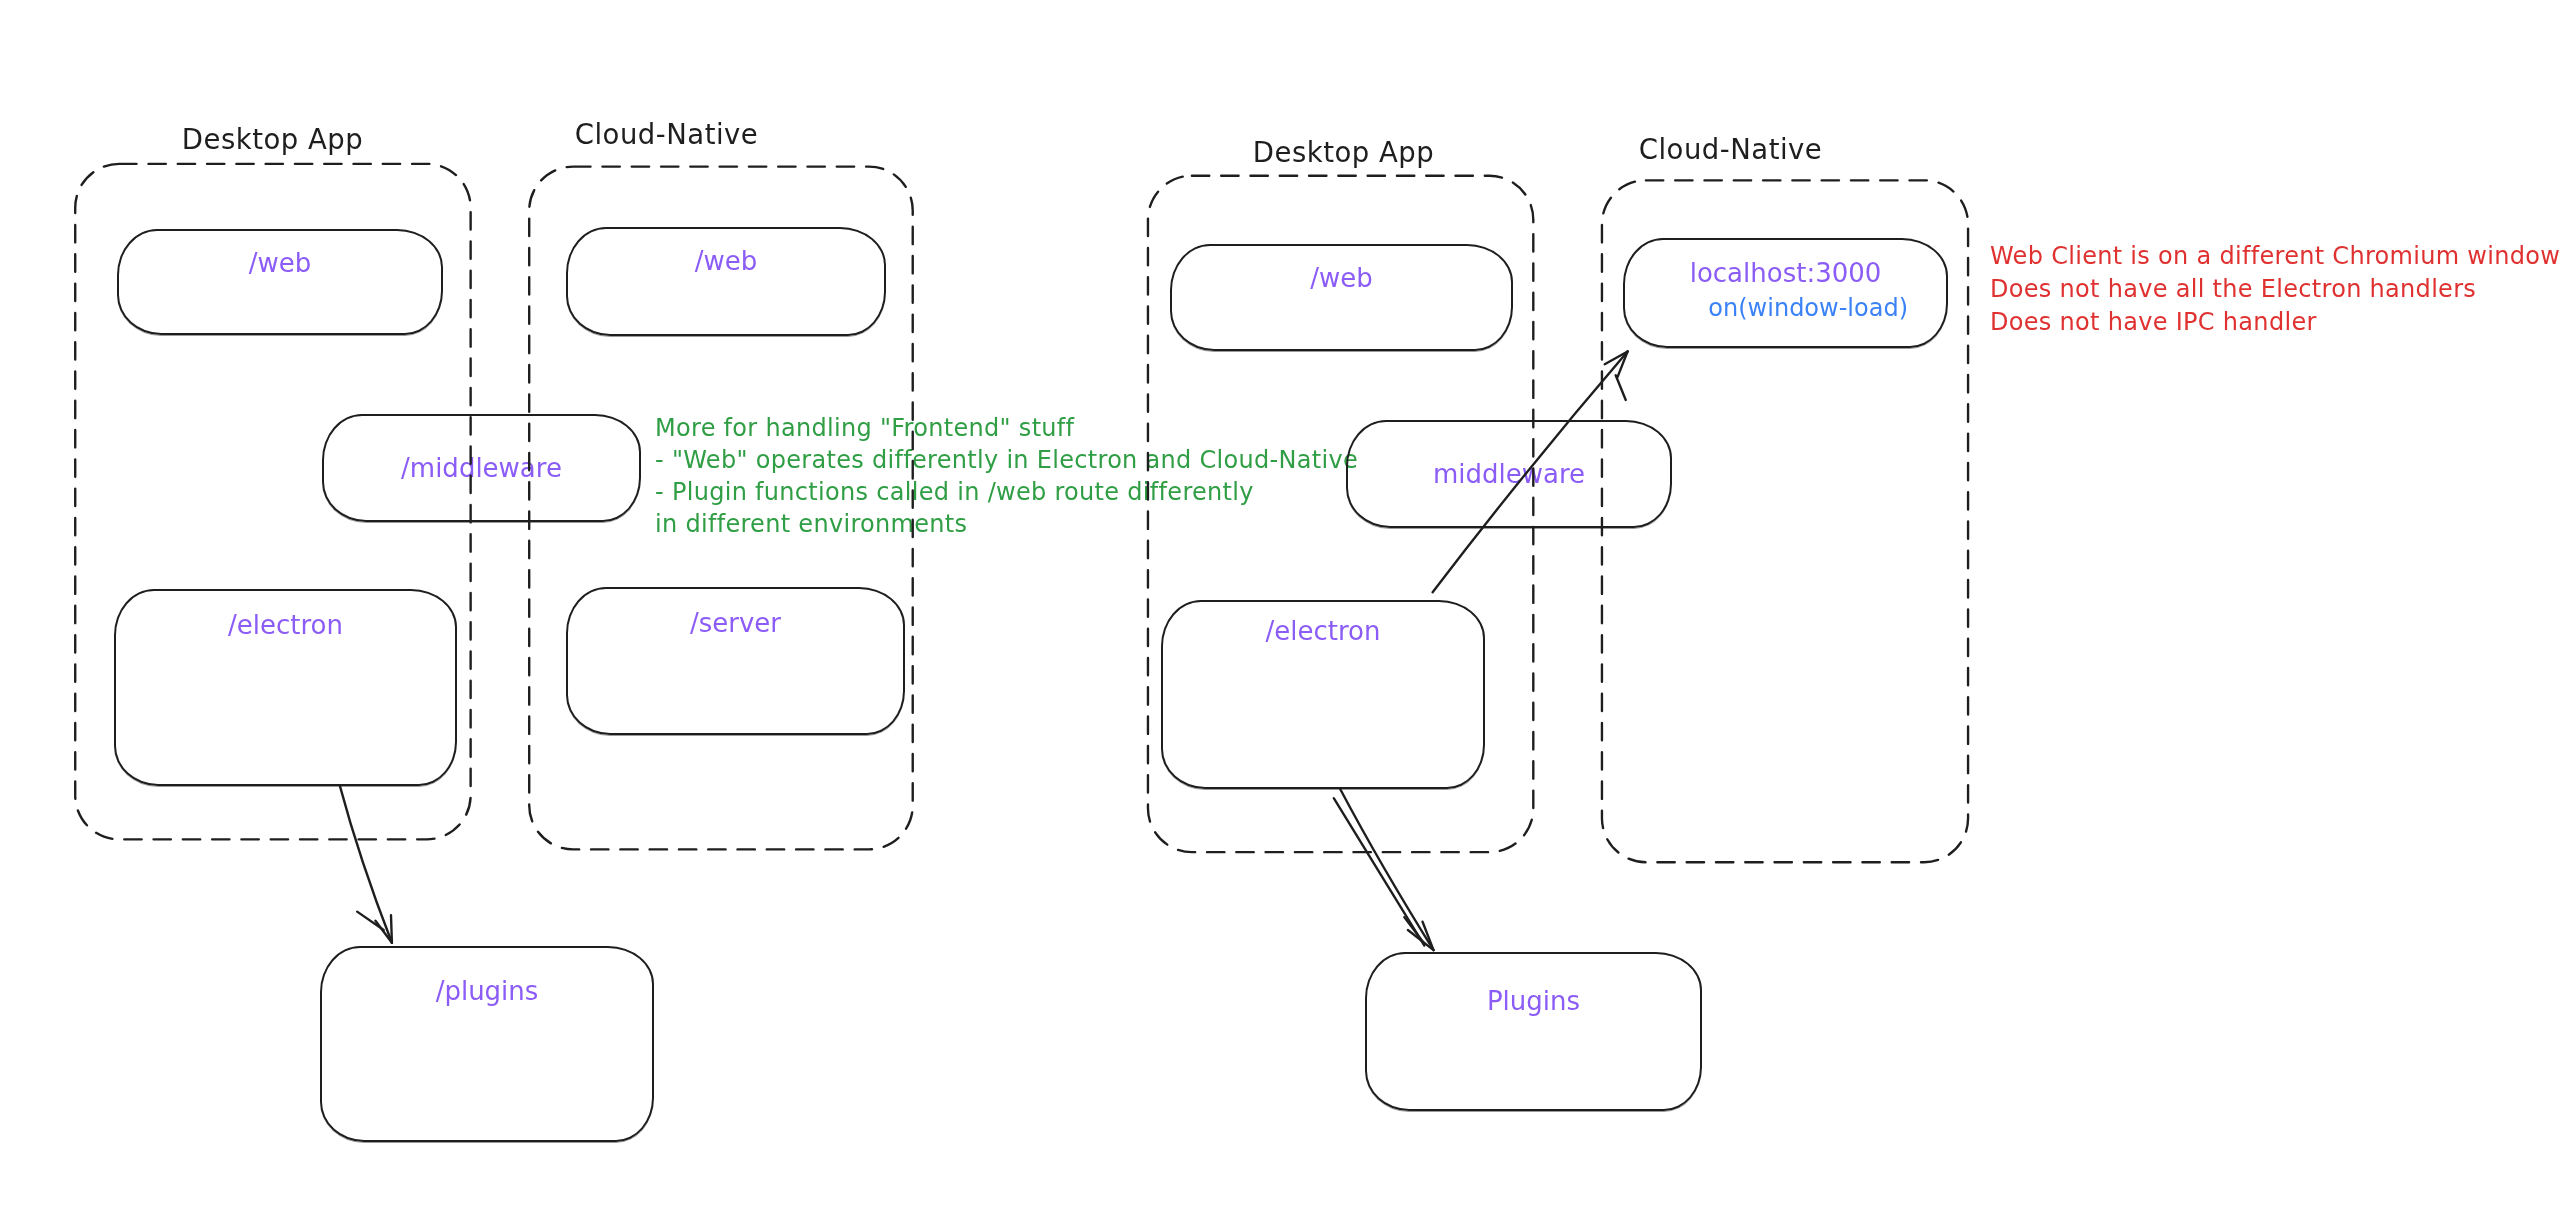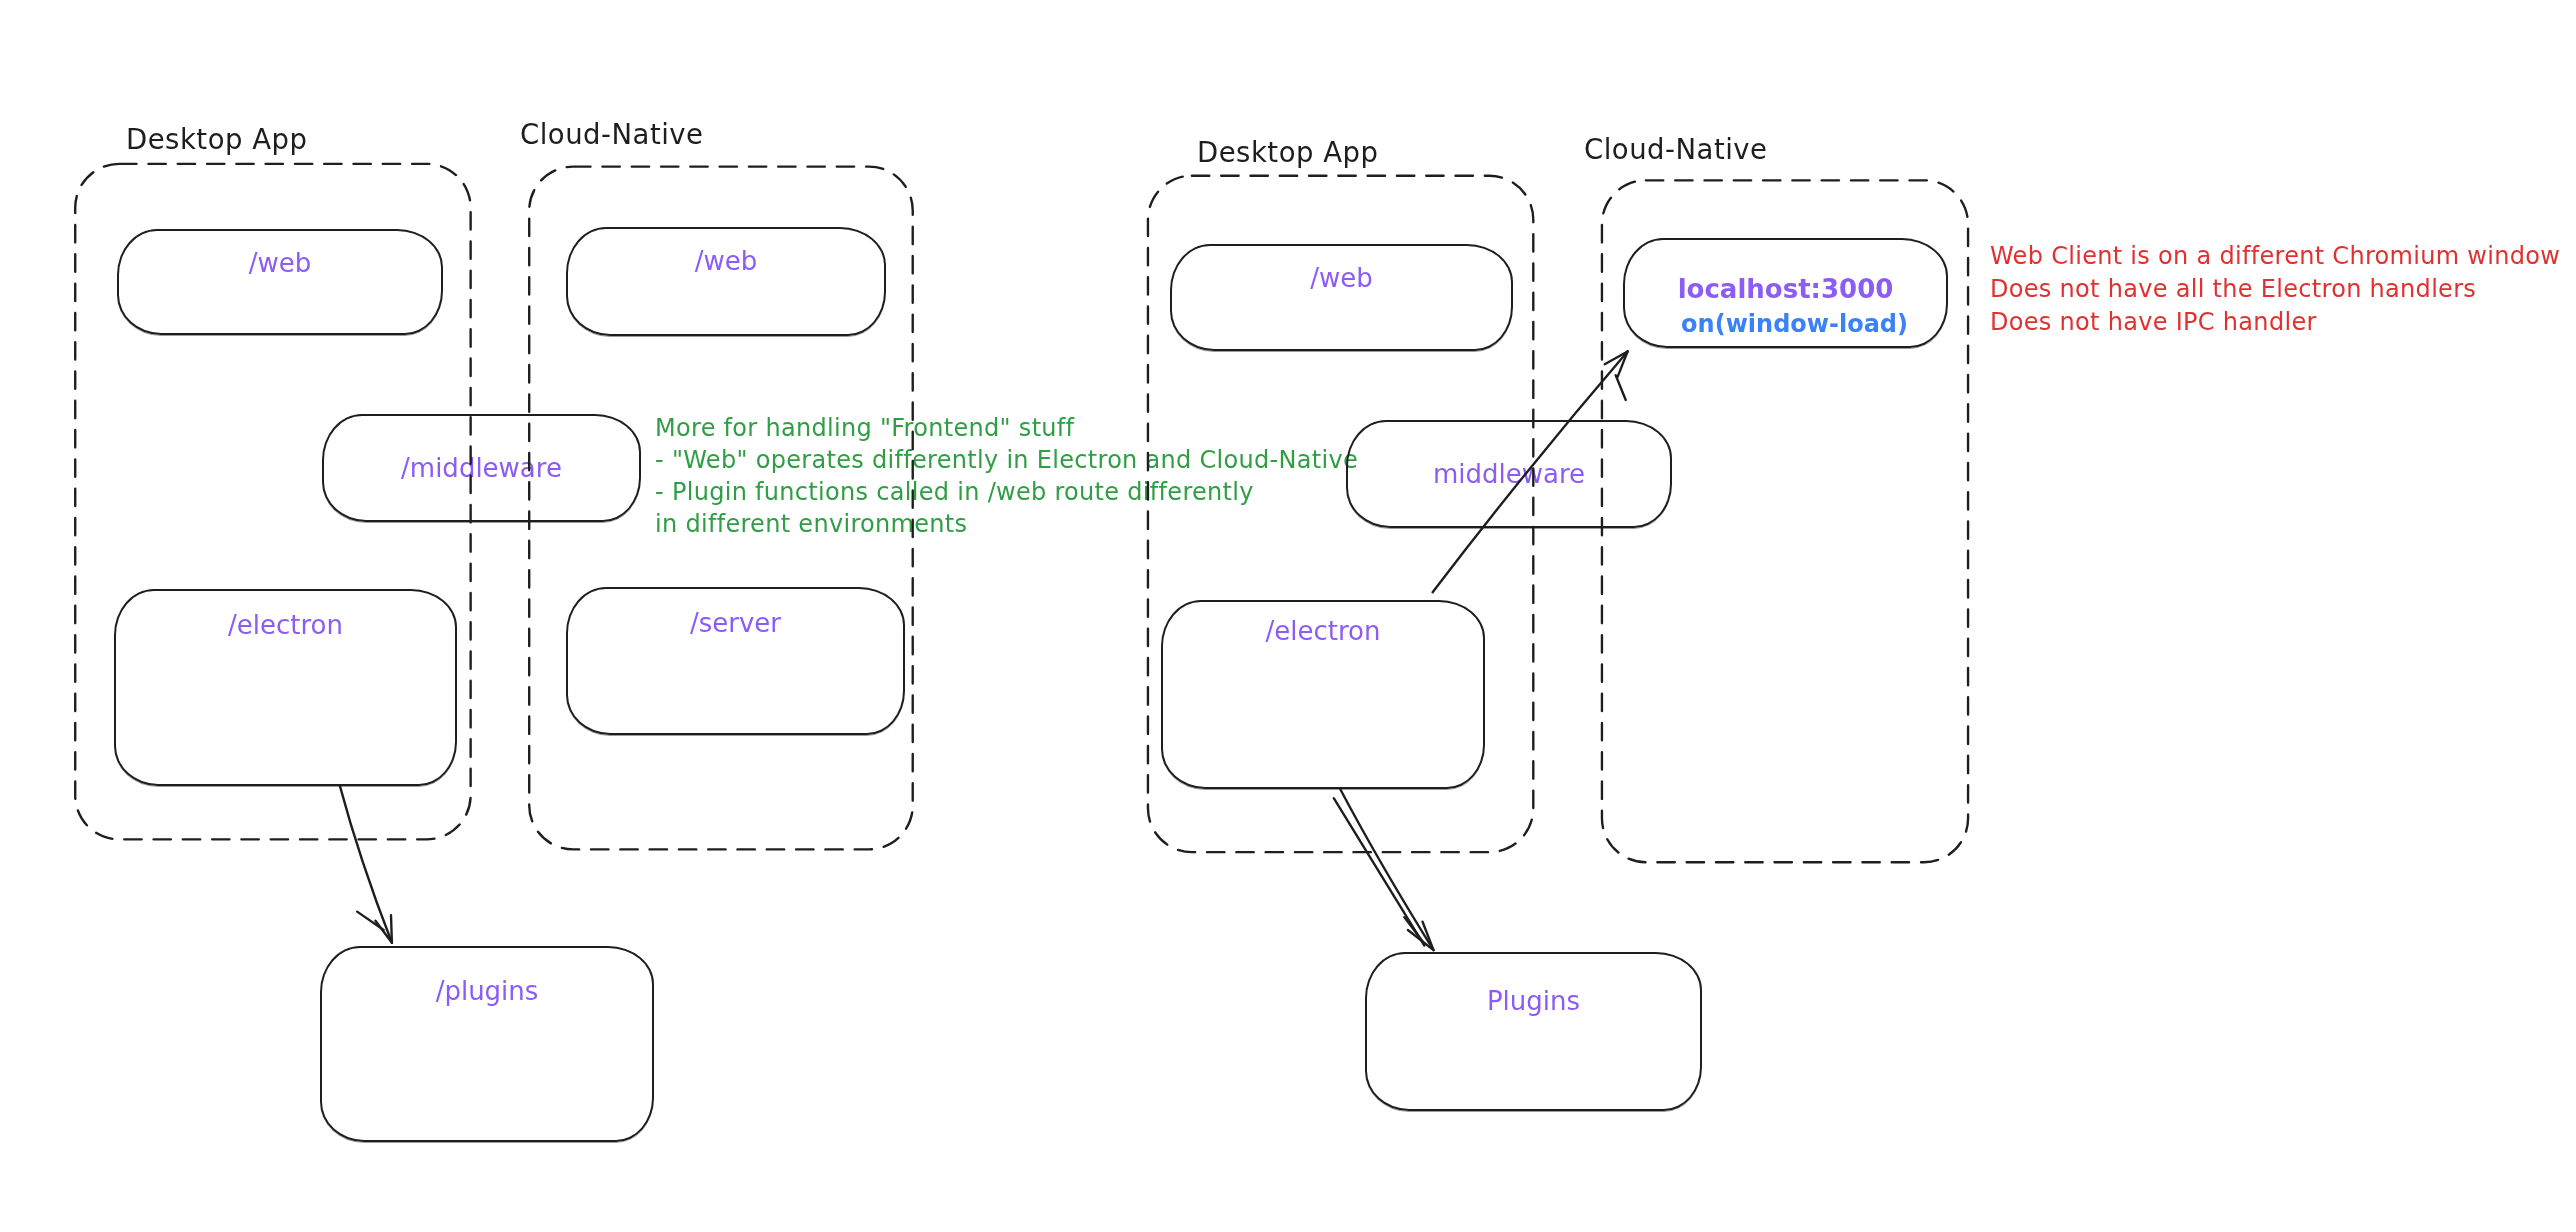--- a/index.html
+++ b/index.html
@@ -14,21 +14,21 @@
   }
   #canvas {
     position: relative;
     width: 2576px;
     height: 1232px;
     background: #ffffff;
   }
   .title {
     position: absolute;
     width: 293px;
-    text-align: left;
+    text-align: center;
     font-size: 27.5px;
     line-height: 31px;
     color: #1e1e1e;
     letter-spacing: 0.5px;
     white-space: nowrap;
   }
   .node {
     position: absolute;
     border: 2.4px solid #1e1e1e;
     border-radius: 40px 46px 38px 44px / 46px 38px 44px 40px;
@@ -113,21 +113,21 @@
   </div>
 
   <div class="node" style="left:1170px; top:244px; width:343px; height:107px; padding-top:18.3px;">
     <div class="label">/web</div>
   </div>
 
   <div class="node center-label" style="left:1346px; top:406px; width:326px; height:108px;">
     <div class="label">middleware</div>
   </div>
 
-  <div class="node" style="left:1623px; top:238px; width:325px; height:110px; padding-top:35px;font-weight:bold;">
+  <div class="node" style="left:1623px; top:238px; width:325px; height:110px; padding-top:19px;">
     <div class="label">localhost:3000</div>
     <div class="lh-sub red-text">on(window-load)</div>
   </div>
 
   <div class="node" style="left:1161px; top:600px; width:324px; height:189px; padding-top:14.6px;">
     <div class="label">/electron</div>
   </div>
 
   <div class="node" style="left:1365px; top:952px; width:337px; height:159px; padding-top:33px;">
     <div class="label">Plugins</div>

